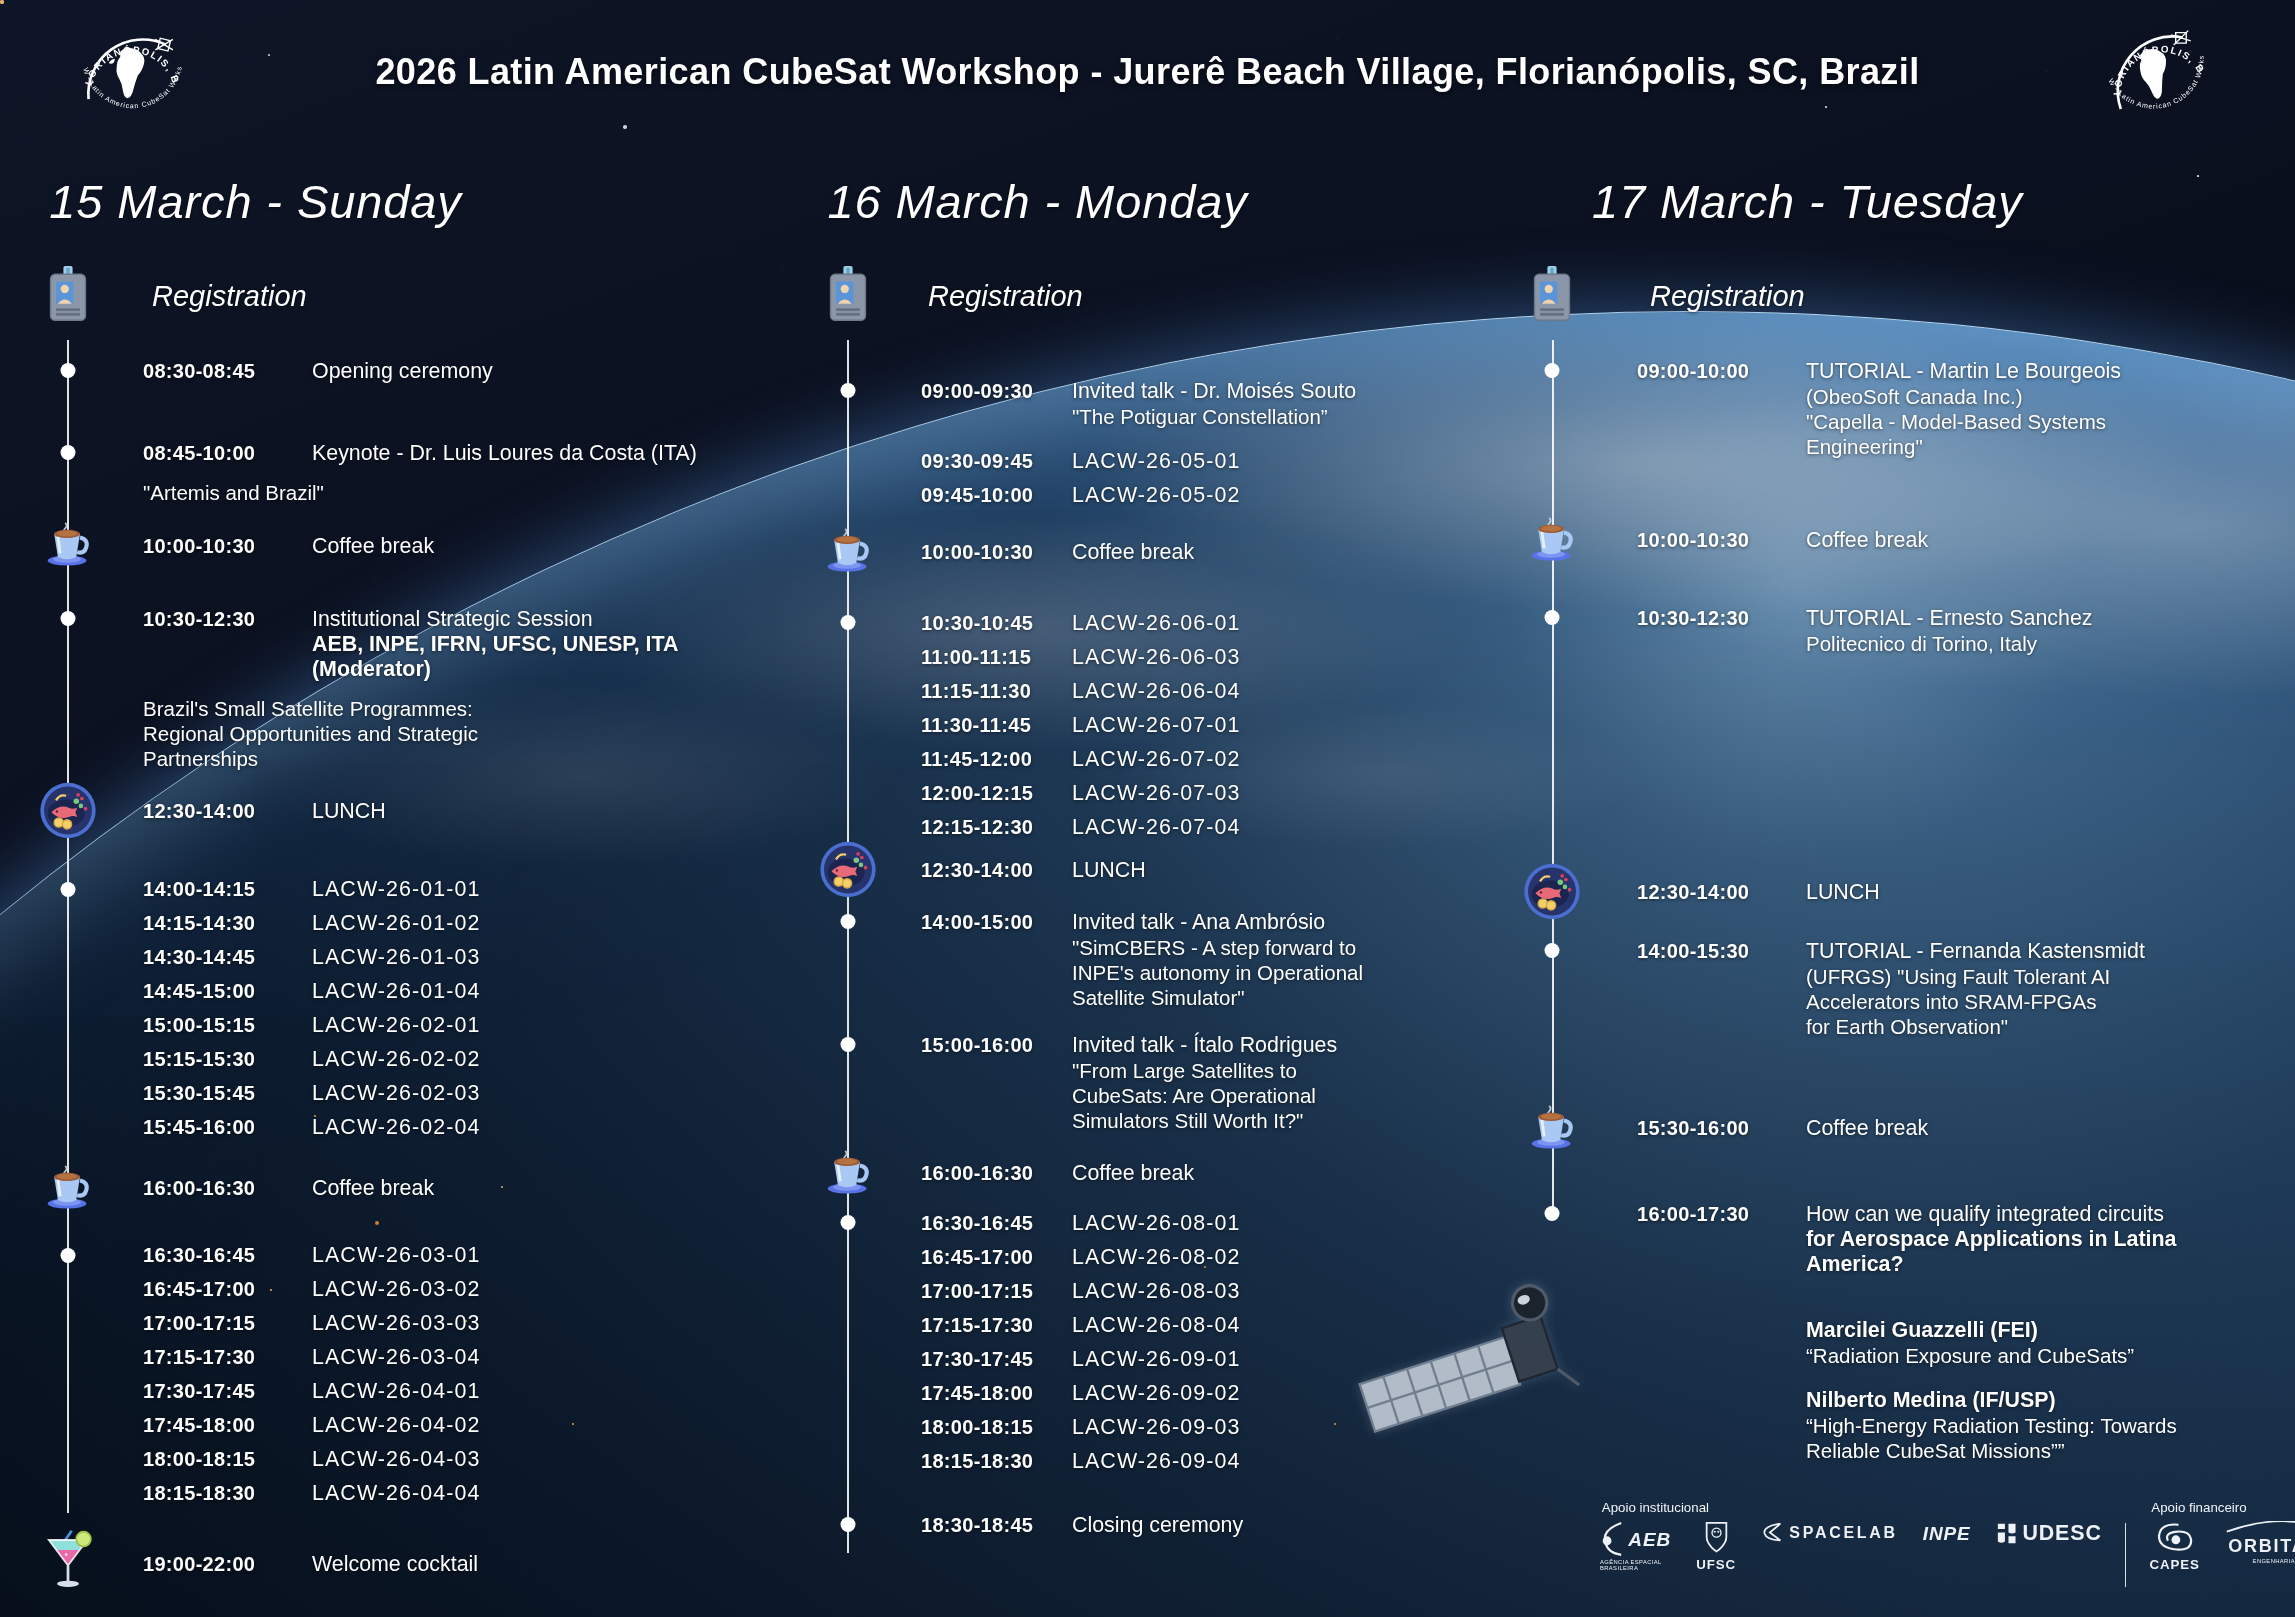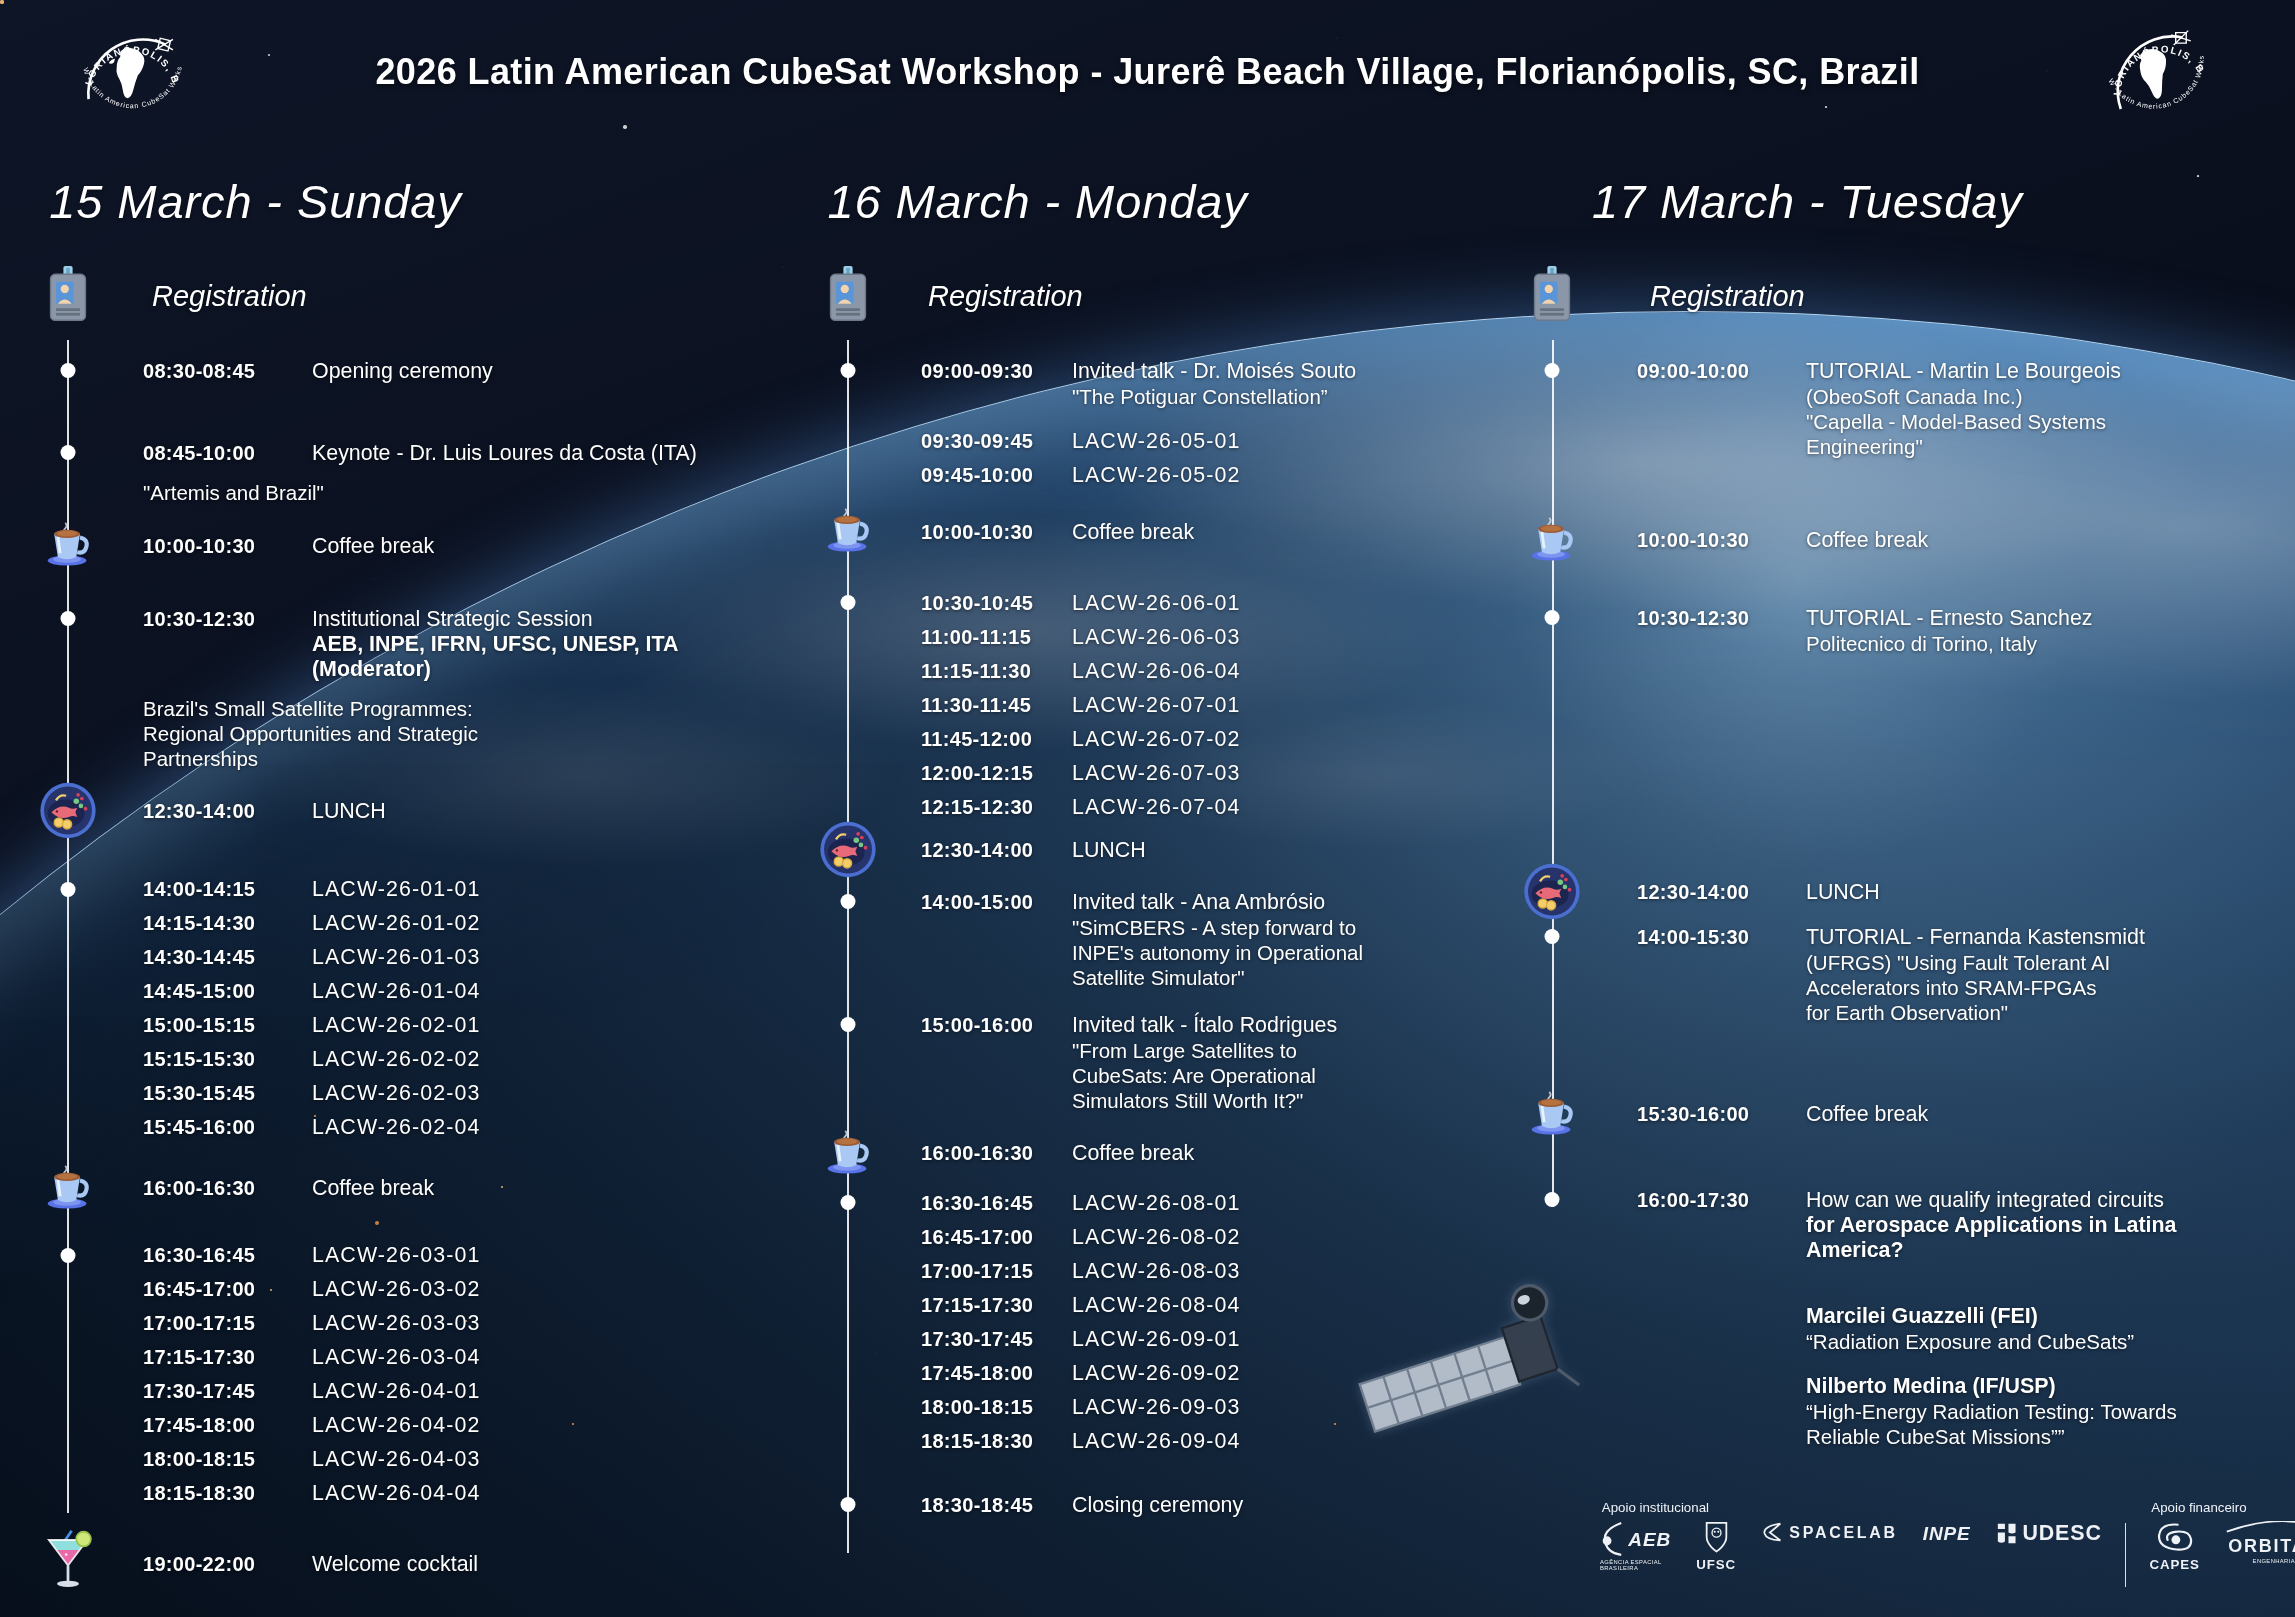--- a/index.html
+++ b/index.html
@@ -72,26 +72,26 @@
   .marker{position:absolute;left:var(--marker-x);top:0;width:0;}
   .marker > *{transform:translateX(-50%);display:block;}
   .dot{width:15px;height:15px;border-radius:50%;background:#fff;margin-top:4.4px;}
   .ic-coffee{width:52px;height:46px;margin-top:-12.5px;}
   .ic-lunch{width:59px;height:59px;margin-top:-18px;}
   .ic-cocktail{width:50px;height:64px;margin-top:-23px;}
   
   .col-1 .ev-1{margin-top:34px}.col-1 .ev-2{margin-top:57px}.col-1 .ev-3{margin-top:28.5px}
   .col-1 .ev-4{margin-top:48px}.col-1 .ev-5{margin-top:28.5px}.col-1 .ev-6{margin-top:53px}
   .col-1 .ev-14{margin-top:36px}.col-1 .ev-15{margin-top:42px}.col-1 .ev-23{margin-top:46px}
-  .col-2 .ev-1{margin-top:34px}.col-2 .ev-2{margin-top:19.6px}.col-2 .ev-4{margin-top:32px}
+  .col-2 .ev-1{margin-top:54px}.col-2 .ev-2{margin-top:19.6px}.col-2 .ev-4{margin-top:32px}
   .col-2 .ev-5{margin-top:46px}.col-2 .ev-13{margin-top:18px}.col-2 .ev-14{margin-top:27px}
   .col-2 .ev-15{margin-top:23px}.col-2 .ev-16{margin-top:28.5px}.col-2 .ev-17{margin-top:25px}
   .col-2 .ev-25{margin-top:39px}
   .col-3 .ev-1{margin-top:34px}.col-3 .ev-2{margin-top:69px}.col-3 .ev-3{margin-top:53px}
-  .col-3 .ev-4{margin-top:224px}.col-3 .ev-5{margin-top:20px}.col-3 .ev-6{margin-top:77px}
+  .col-3 .ev-4{margin-top:224px}.col-3 .ev-5{margin-top:34px}.col-3 .ev-6{margin-top:77px}
   .col-3 .ev-7{margin-top:61px}
   
   .sponsors{position:absolute;left:1600px;top:1500px;display:flex;align-items:flex-start;gap:23px;}
   .sp-group{position:relative;padding-top:21.4px;display:flex;align-items:flex-start;gap:25px;}
   .sp-label{position:absolute;top:0;left:1.8px;font-size:13.3px;color:#f0f3f8;}
   .logo{display:flex;flex-direction:column;align-items:center;gap:1.8px;color:#eef1f6;}
   .logo svg{display:block;}
   .logo .big{font-size:19px;font-weight:700;font-style:italic;letter-spacing:0.9px;line-height:25px;}
   .logo .cap{font-size:5.8px;letter-spacing:0.4px;}
   .logo .mid{font-size:13.3px;font-weight:700;letter-spacing:0.9px;}

